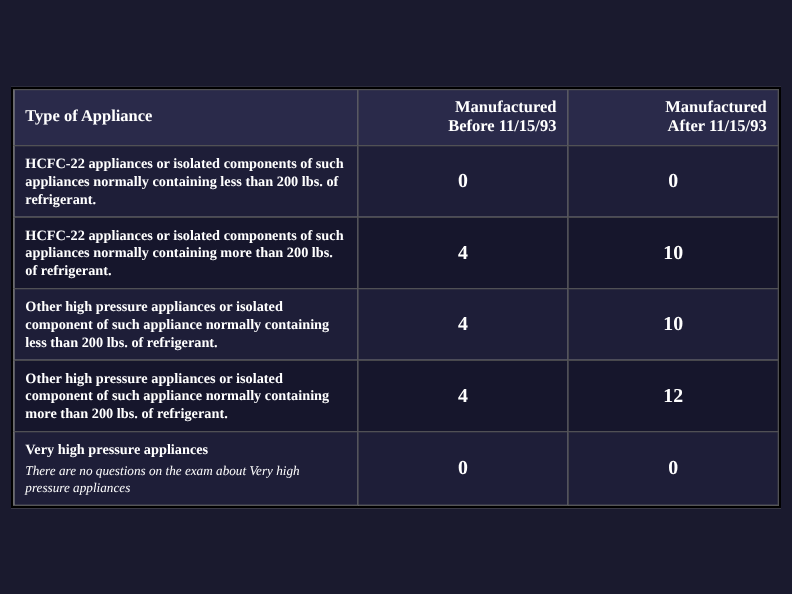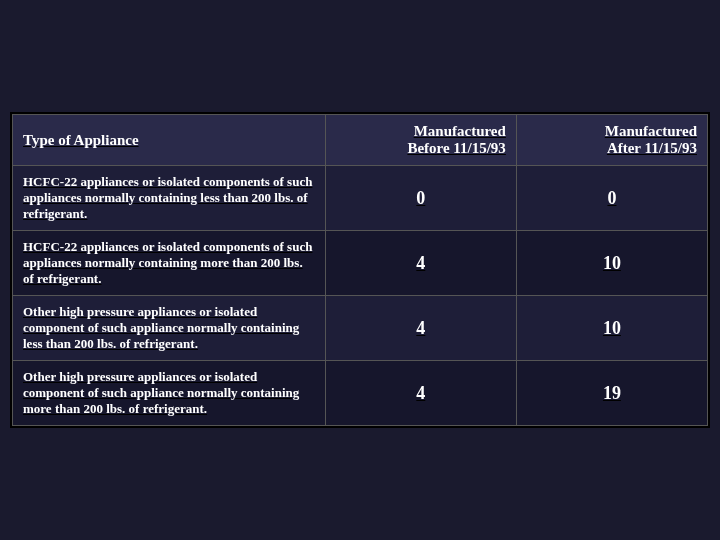--- a/index.html
+++ b/index.html
@@ -14,21 +14,20 @@
       justify-content: center;
       align-items: center;
       min-height: 100vh;
       font-family: 'Times New Roman', Times, serif;
     }
 
     .table-container {
       width: 700px;
       border: 2px solid #000;
       background: #ffffff;
-      text-decoration: underline;
     }
 
     table {
       width: 100%;
       border-collapse: collapse;
       color: #ffffff;
     }
 
     th, td {
       border: 1px solid #555;
@@ -113,17 +112,22 @@
           <td>10</td>
         </tr>
         <tr>
           <td>Other high pressure appliances or isolated component of such appliance normally containing less than 200 lbs. of refrigerant.</td>
           <td>4</td>
           <td>10</td>
         </tr>
         <tr>
           <td>Other high pressure appliances or isolated component of such appliance normally containing more than 200 lbs. of refrigerant.</td>
           <td>4</td>
-          <td>19</td>
+          <td>12</td>
+        </tr>
+        <tr>
+          <td>Very high pressure appliances<div class="italic-note">There are no questions on the exam about Very high pressure appliances</div></td>
+          <td>0</td>
+          <td>0</td>
         </tr>
       </tbody>
   </table>
 </div>
 
 </body></html>

